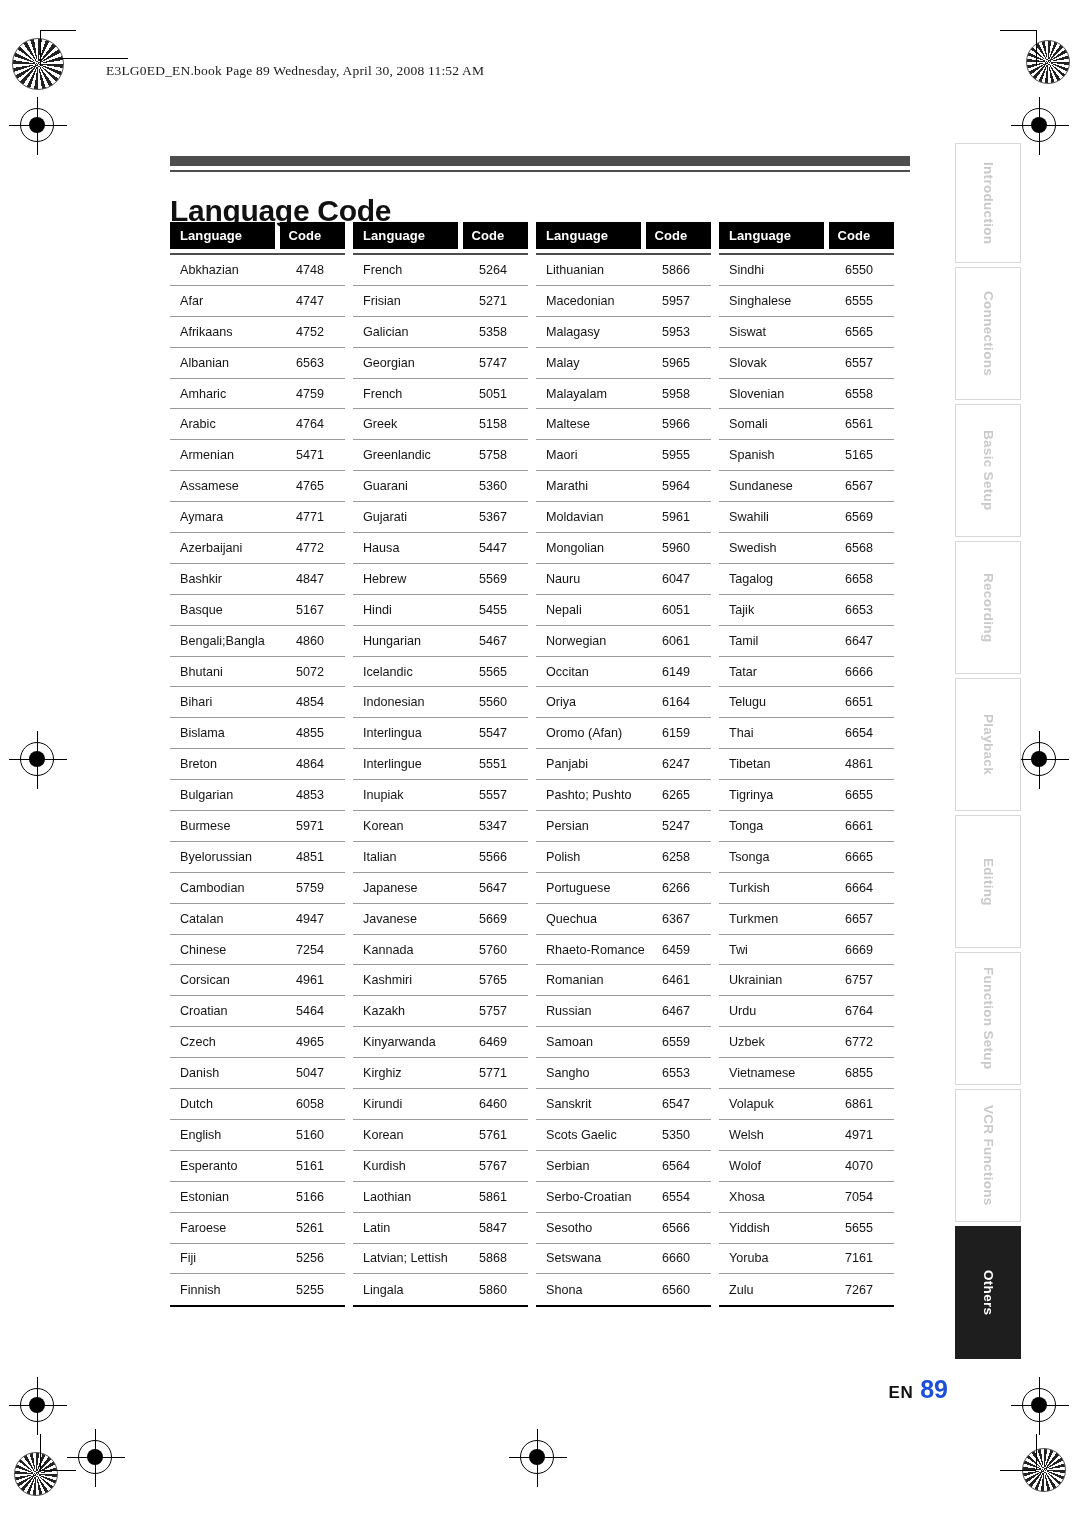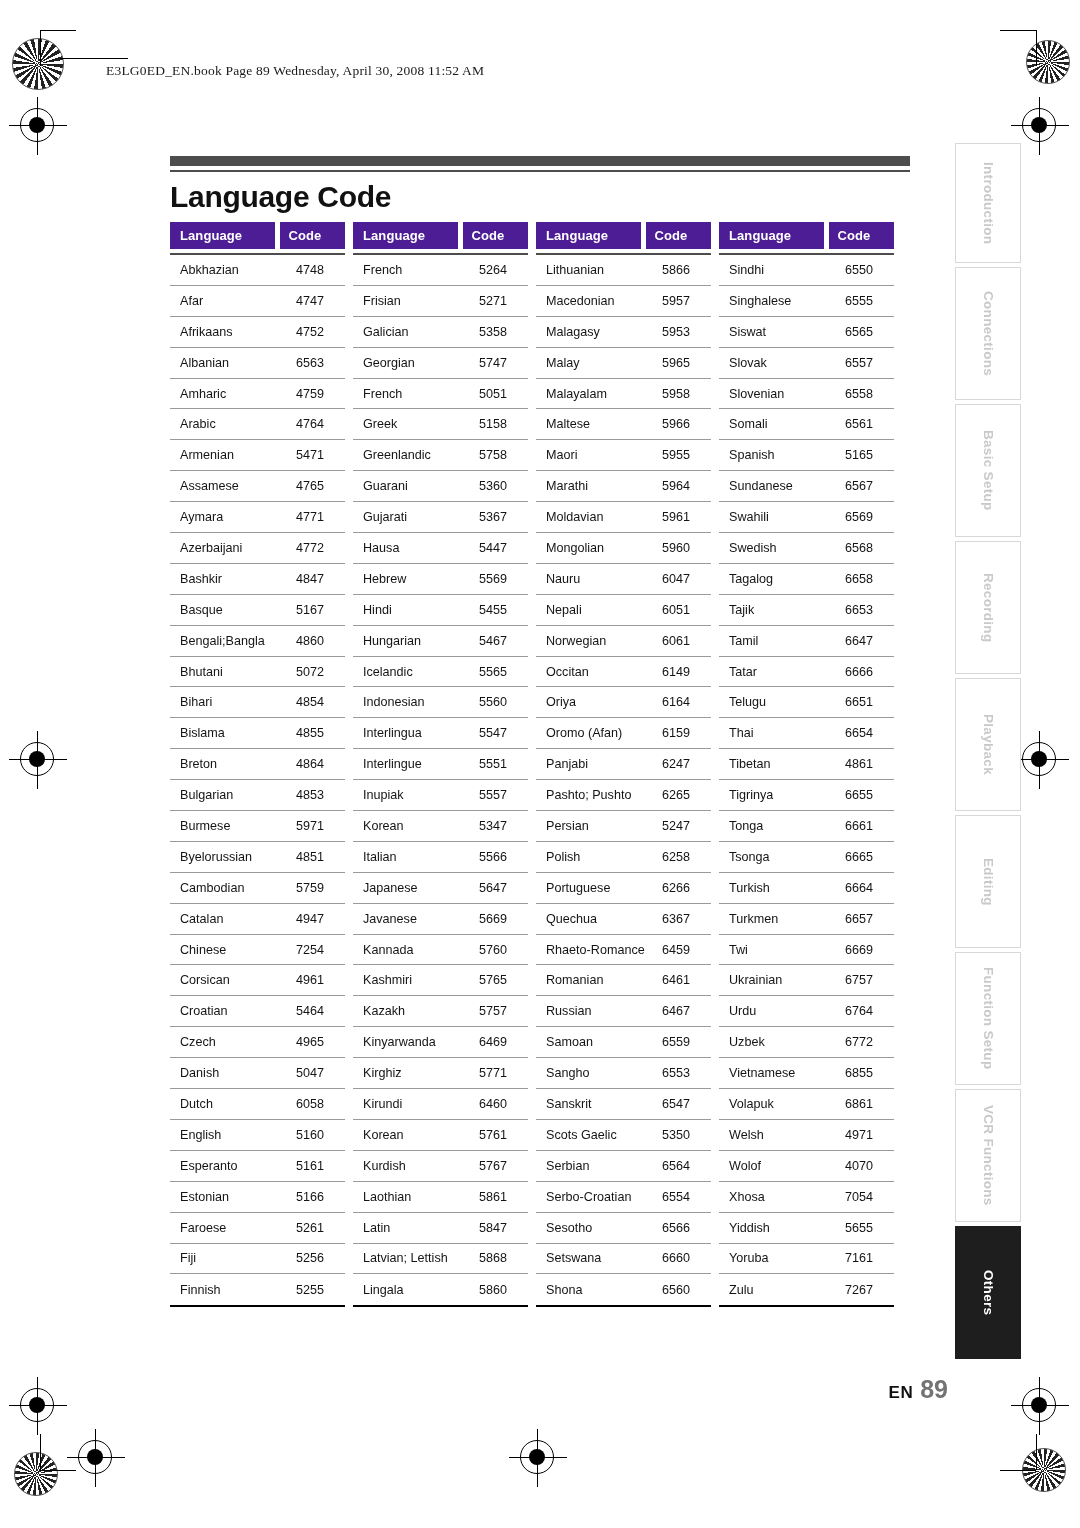--- a/index.html
+++ b/index.html
@@ -88,21 +88,21 @@
     position: absolute;
     left: 170px;
     top: 170px;
     width: 740px;
     height: 2px;
     background: #4d4d4d;
   }
   .page-title {
     position: absolute;
     left: 170px;
-    top: 160px;
+    top: 174px;
     font-size: 30px;
     font-weight: bold;
     color: #111;
     letter-spacing: -0.3px;
   }
 
   
   .tables-wrap {
     position: absolute;
     left: 170px;
@@ -114,21 +114,21 @@
   .lang-table {
     width: 175px;
     flex: 0 0 175px;
   }
   .thead {
     display: flex;
     gap: 5px;
     margin-bottom: 4px;
   }
   .th {
-    background: #4c1d95;
+    background: #000000;
     color: #fff;
     font-size: 13px;
     font-weight: bold;
     padding: 6px 0 6px 10px;
     box-sizing: border-box;
     letter-spacing: 0.1px;
   }
   .th-lang { width: 118px; }
   .th-code { width: 72px; padding-left: 8px; }
 
@@ -206,21 +206,21 @@
   }
   .footer-en {
     font-size: 17px;
     font-weight: bold;
     color: #111;
     letter-spacing: 0.5px;
   }
   .footer-num {
     font-size: 25px;
     font-weight: bold;
-    color: #737373;
+    color: #1d4ed8;
   }
 </style>
 </head>
 <body>
 
 <div class="corner-burst" style="left:12px; top:38px;"></div>
 <div class="corner-burst small" style="left:1026px; top:40px;"></div>
 <div class="corner-burst small" style="left:14px; top:1452px;"></div>
 <div class="corner-burst small" style="left:1022px; top:1448px;"></div>
 

